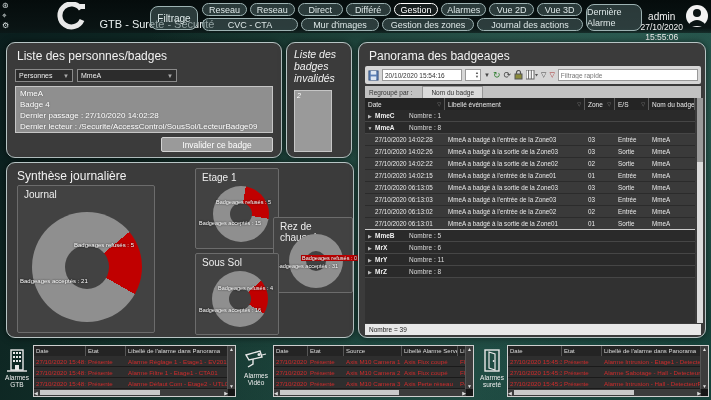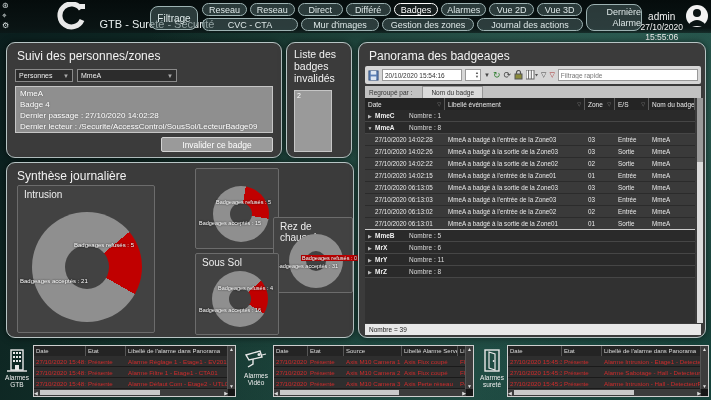--- a/index.html
+++ b/index.html
@@ -21,21 +21,21 @@
   .btn{box-sizing:border-box;background:rgba(72,94,94,0.55);border:1px solid #9db2b2;border-radius:8px;
     color:#dde7e7;font-size:9px;display:flex;align-items:center;justify-content:center;cursor:pointer;
     font-family:"Liberation Sans",sans-serif;white-space:nowrap;overflow:hidden;}
   .btn.active{background:#161d1d;border:1px solid #ffffff;color:#ffffff;}
   #home-btn{position:absolute;left:150px;top:6px;width:48px;height:24px;font-size:10px;}
   .navrows{position:absolute;left:202px;top:3px;width:380px;}
   .navrow{display:flex;gap:3px;margin-bottom:2px;height:13px;}
   .navrow .btn{flex:1;height:13px;border-radius:7px;}
   .navrow2 .btn{flex:none;}
   #last-alarm-btn{position:absolute;left:586px;top:4px;width:56px;height:27px;font-size:9px;
-    text-align:right;line-height:11px;white-space:normal;}
+    text-align:left;line-height:11px;white-space:normal;}
   .userblock{position:absolute;right:28px;top:11px;text-align:center;color:#f2f2f2;}
   .userblock .u1{font-size:10px;}
   .userblock .u2,.userblock .u3{font-size:8.5px;line-height:10px;}
   .avatar{position:absolute;right:2px;top:4px;}
   
   .panel{position:absolute;box-sizing:border-box;background:#3b3b3b;border:1px solid #b8c5c5;
     border-radius:9px;box-shadow:0 0 7px rgba(0,0,0,0.55);}
   .ptitle{color:#f2f2f2;font-size:12px;padding:6px 10px 0;}
   
   #panel-suivi{left:6px;top:42px;width:276px;height:116px;}
@@ -43,21 +43,21 @@
     color:#eee;font-size:7px;display:flex;align-items:center;padding:0 3px;}
   .combo .arrow{margin-left:auto;color:#aaa;font-size:6px;}
   #combo-type{left:8px;top:26px;width:58px;}
   #combo-person{left:70px;top:26px;width:100px;}
   .infobox{position:absolute;left:8px;top:43px;width:258px;height:47px;background:#8f8f8f;
     border:1px solid #c6c6c6;color:#ffffff;font-size:8px;line-height:11px;padding:1px 4px;box-sizing:border-box;
     text-shadow:0 0 2px rgba(0,0,0,0.35);white-space:nowrap;overflow:hidden;}
   #invalidate-btn{position:absolute;right:8px;top:94px;width:112px;height:15px;background:#9a9a9a;
     border:1px solid #d2d2d2;border-radius:2px;color:#fff;font-size:8.5px;}
   
-  #panel-invalid{left:286px;top:42px;width:66px;height:116px;}
+  #panel-invalid{left:286px;top:42px;width:66px;height:116px;font-style:italic;}
   #panel-invalid .ptitle{font-size:10.5px;padding:5px 7px 0;line-height:12px;}
   .listbox{position:absolute;left:7px;top:47px;width:36px;height:60px;background:#9a9a9a;border:1px solid #c6c6c6;}
   .listbox .item{color:#fff;font-size:7px;padding:1px 2px;}
   
   #panel-synthese{left:6px;top:162px;width:348px;height:176px;}
   .sub{position:absolute;box-sizing:border-box;background:#424242;border:1px solid #6c6c6c;border-radius:2px;}
   .subname{color:#eee;font-size:10px;padding:3px 6px 0;}
   .donut{position:absolute;border-radius:50%;}
   .hole{position:absolute;border-radius:50%;background:#424242;}
   .dlabel{position:absolute;color:#fff;font-size:6px;white-space:nowrap;text-shadow:0 0 2px #000;}
@@ -152,21 +152,21 @@
     <div class="brand">
       <div class="l2">GTB - Sureté - Sécurité</div>
     </div>
     <div class="btn" id="home-btn">Filtrage</div>
     <div class="navrows">
       <div class="navrow" id="navrow1">
           <div class="btn">Reseau</div>
           <div class="btn">Reseau</div>
           <div class="btn">Direct</div>
           <div class="btn">Différé</div>
-          <div class="btn active">Badges</div>
+          <div class="btn active">Gestion</div>
           <div class="btn">Alarmes</div>
           <div class="btn">Vue 2D</div>
           <div class="btn">Vue 3D</div>
         </div>
       <div class="navrow navrow2" id="navrow2">
           <div class="btn" style="width: 96px;">CVC - CTA</div>
           <div class="btn" style="width: 78px;">Mur d'images</div>
           <div class="btn" style="width: 92px;">Gestion des zones</div>
           <div class="btn" style="width: 106px;">Journal des actions</div>
         </div>
@@ -180,21 +180,21 @@
     <div class="avatar">
       <svg width="24" height="24" viewBox="0 0 24 24">
         <circle cx="12" cy="12" r="11" fill="#f2f2f2"></circle>
         <circle cx="12" cy="9" r="4" fill="#0a1414"></circle>
         <path d="M4 20 Q12 12 20 20 L20 22 L4 22 Z" fill="#0a1414"></path>
       </svg>
     </div>
   </div>
 
   <div class="panel" id="panel-suivi">
-    <div class="ptitle">Suivi des personnes/zones</div>
+    <div class="ptitle">Liste des personnes/badges</div>
     <div class="combo" id="combo-type">
       <span>Personnes</span>
       <span class="arrow">▼</span>
     </div>
     <div class="combo" id="combo-person">
       <span>MmeA</span>
       <span class="arrow">▼</span>
     </div>
     <div class="infobox" id="suivi-info">
         <div>MmeA</div>
@@ -208,27 +208,28 @@
   <div class="panel" id="panel-invalid">
     <div class="ptitle">Liste des badges invalidés</div>
     <div class="listbox" id="invalid-list">
         <div class="item">2</div>
       </div>
   </div>
 
   <div class="panel" id="panel-synthese">
     <div class="ptitle">Synthèse journalière</div>
     <div class="sub" id="sub-0">
-      <div class="subname">Intrusion</div>
+      <div class="subname">Journal</div>
       <div class="donut" style="background: conic-gradient(from 50.3846deg, rgb(192, 0, 0) 0deg, rgb(192, 0, 0) 69.2308deg, rgb(143, 143, 143) 69.2308deg, rgb(143, 143, 143) 360deg);"></div>
         <div class="hole"></div>
       <div class="dlabel lab-ref">Badgeages refusés : 5</div>
       <div class="dlabel lab-acc">Badgeages acceptés : 21</div>
     </div>
     <div class="sub" id="sub-1">
+      <div class="subname">Etage 1</div>
       <div class="donut" style="background: conic-gradient(from 10deg, rgb(192, 0, 0) 0deg, rgb(192, 0, 0) 90deg, rgb(143, 143, 143) 90deg, rgb(143, 143, 143) 360deg);"></div>
         <div class="hole"></div>
       <div class="dlabel lab-ref">Badgeages refusés : 5</div>
       <div class="dlabel lab-acc">Badgeages acceptés : 15</div>
     </div>
     <div class="sub" id="sub-2">
       <div class="subname">Rez de chaussée</div>
       <div class="donut" style="background: rgb(143, 143, 143);"></div>
         <div class="hole"></div>
       <div class="dlabel lab-ref redbg">Badgeages refusés : 0</div>

